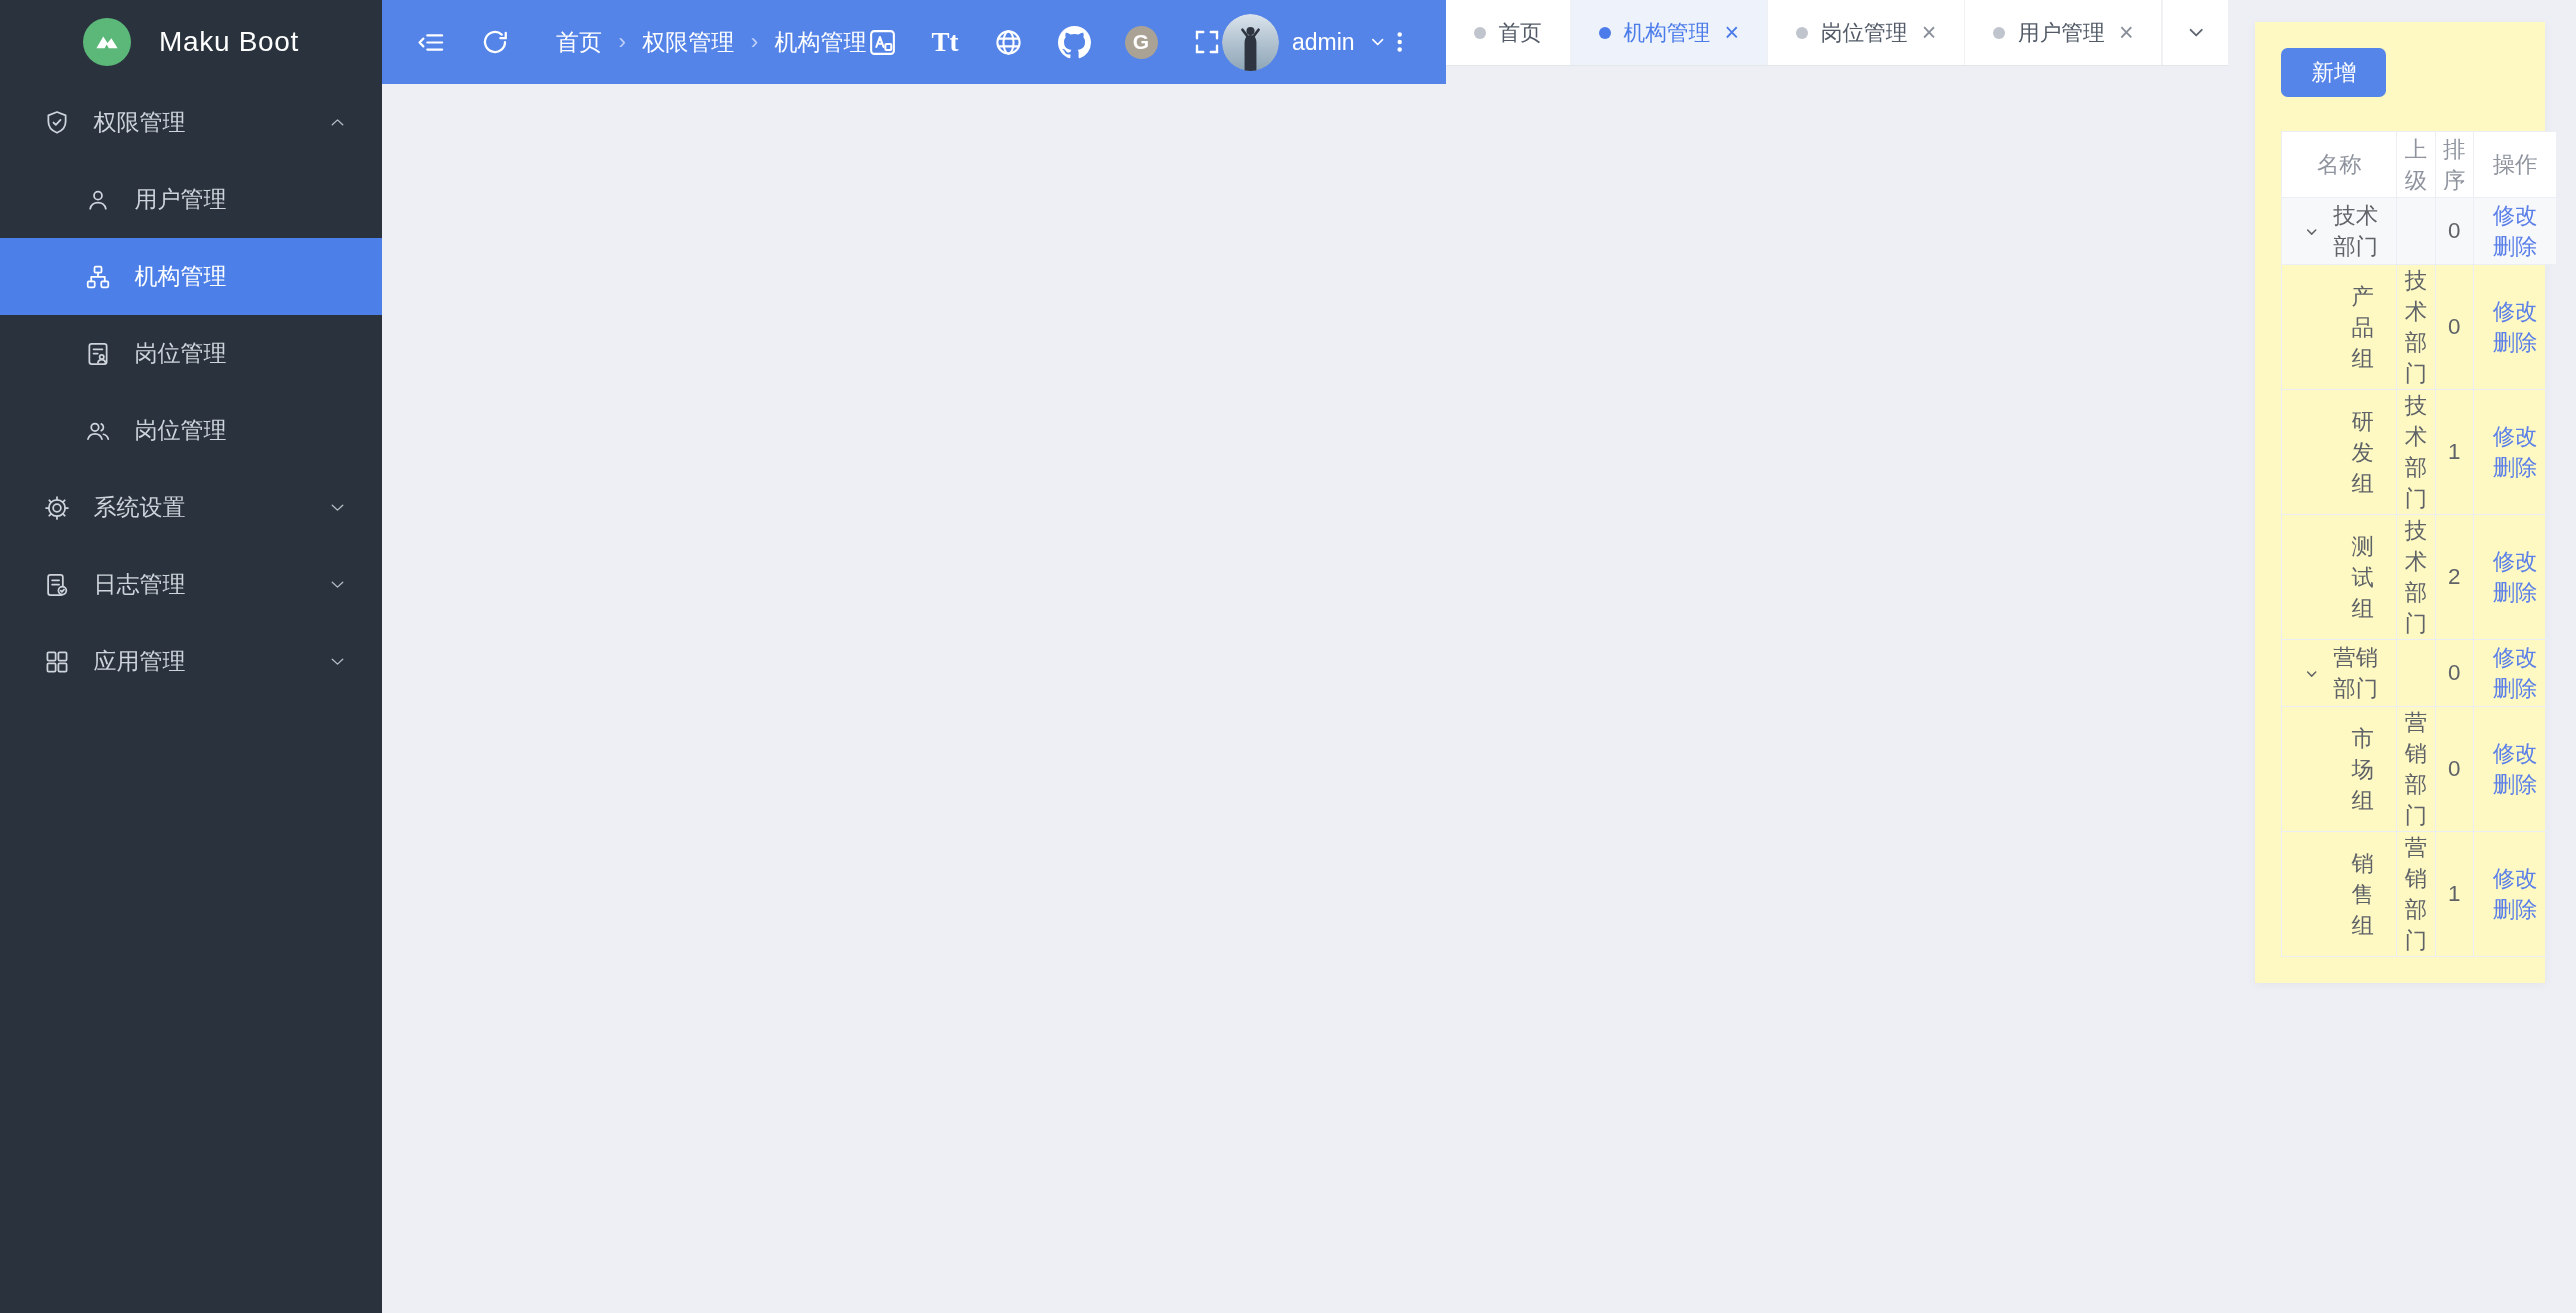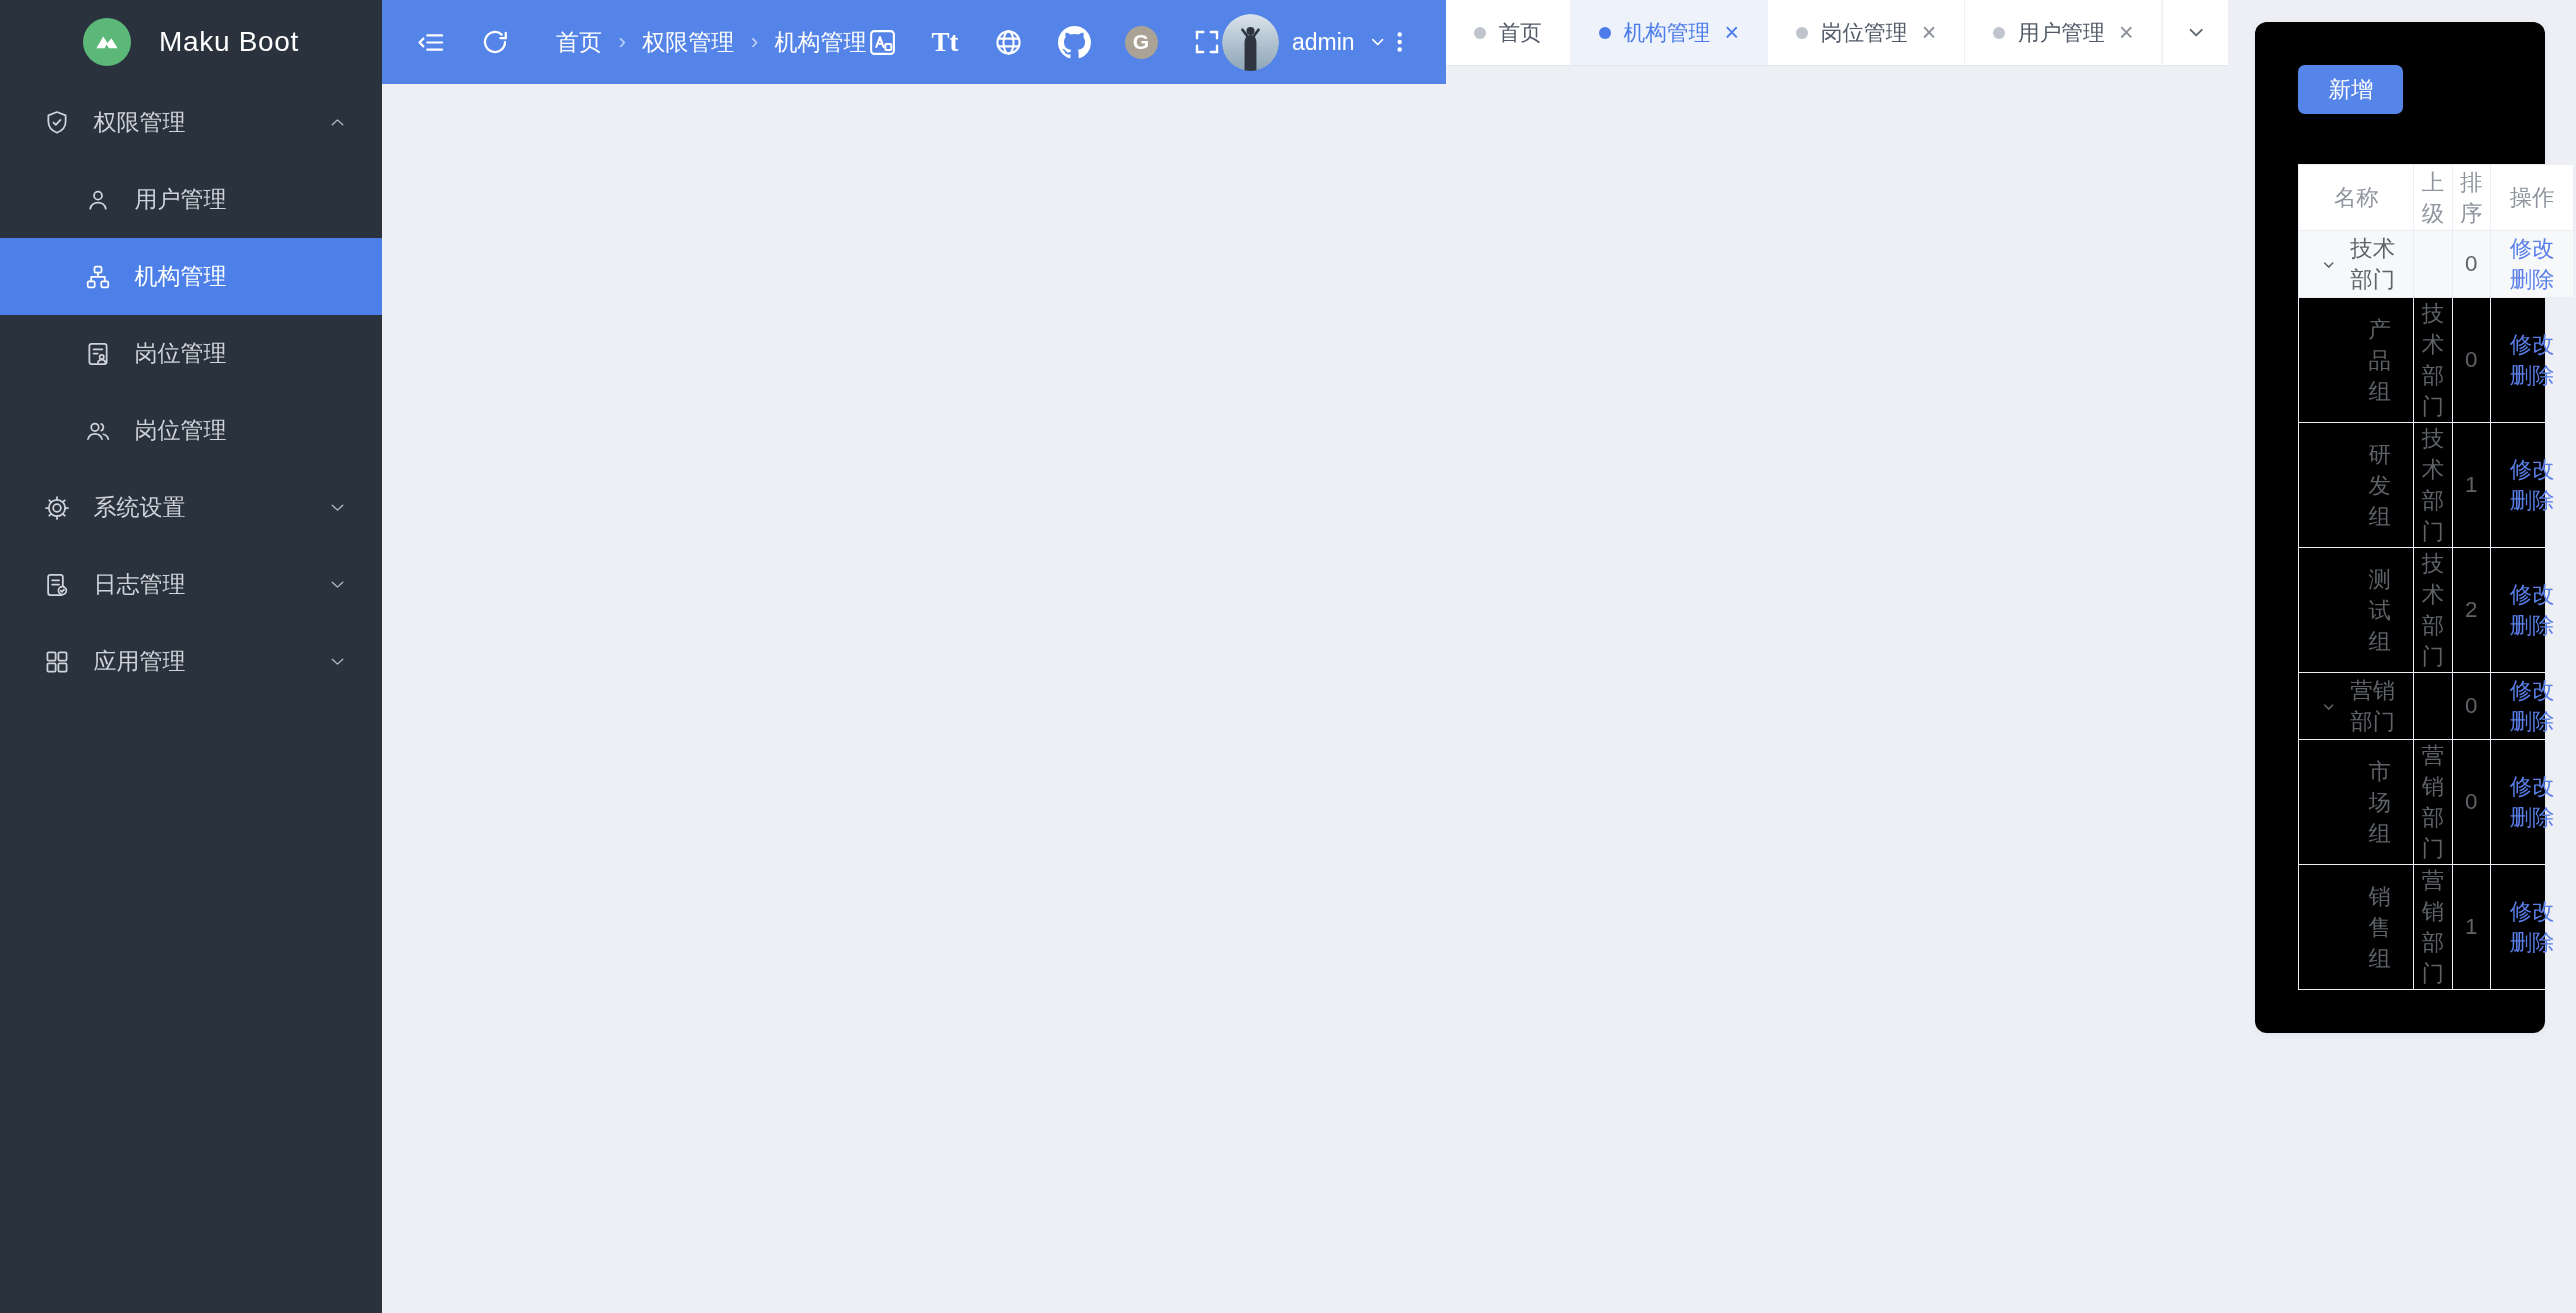--- a/index.html
+++ b/index.html
@@ -50,24 +50,24 @@
   .tabbar{height:66px;min-height:66px;background:#fff;border-bottom:0.7px solid #e4e7ea;display:flex;align-items:stretch}
   .tab{display:flex;align-items:center;gap:12.7px;padding:0 28px;font-size:21.7px;color:#515a66;border-right:0.7px solid #f0f1f3;cursor:pointer;white-space:nowrap}
   .tab .dot{width:12px;height:12px;border-radius:50%;background:var(--dot);flex:none}
   .tab.active{background:var(--tab-active-bg);color:var(--tab-active-text)}
   .tab.active .dot{background:var(--tab-active-text)}
   .tab-close{font-size:25px;line-height:1;margin-left:1.5px;color:#8a9099;cursor:pointer}
   .tab.active .tab-close{color:var(--tab-active-text)}
   .tab-more{margin-left:auto;width:66px;border-left:0.7px solid #f0f1f3;display:flex;align-items:center;justify-content:center;color:#5f6670;cursor:pointer}
   
   .content{flex:1;padding:22.4px 31px 0 27px;overflow:auto}
-  .card{background:#000000;border-radius:12px;padding:43px;min-height:693px;box-shadow:0 1.5px 9px rgba(0,0,0,.05)}
+  .card{background:#fef9c3;border-radius:0;padding:26px;min-height:693px;box-shadow:0 1.5px 9px rgba(0,0,0,.05)}
   .add-btn{background:var(--button-bg);color:#fff;border:none;border-radius:6.7px;height:49px;padding:0 30px;font-size:22.4px;cursor:pointer;font-family:inherit}
   
-  table.grid{width:100%;border-collapse:collapse;margin-top:50px;font-size:22.4px;color:var(--cell-text)}
+  table.grid{width:100%;border-collapse:collapse;margin-top:34px;font-size:22.4px;color:var(--cell-text)}
   .grid th,.grid td{border:0.7px solid var(--border);text-align:center;font-weight:400;padding:0 7.5px}
   .grid th{height:66px;color:var(--th-text);background:#fff}
   .grid td{height:67px}
   .grid col.c-name{width:29.5%}.grid col.c-parent{width:29.5%}.grid col.c-sort{width:29.5%}.grid col.c-op{width:11.5%}
   .grid tr.hl td{background:var(--row-highlight)}
   td.name-cell{text-align:left;padding-left:16.4px}
   .name-inner{display:flex;align-items:center}
   .tree-indent{display:inline-block;height:0.7px}
   .tree-arrow{width:25.4px;height:25.4px;margin-right:9px;flex:none;display:flex;align-items:center;justify-content:center;color:#606266;cursor:pointer}
   .tree-arrow.hidden-slot{visibility:hidden}

